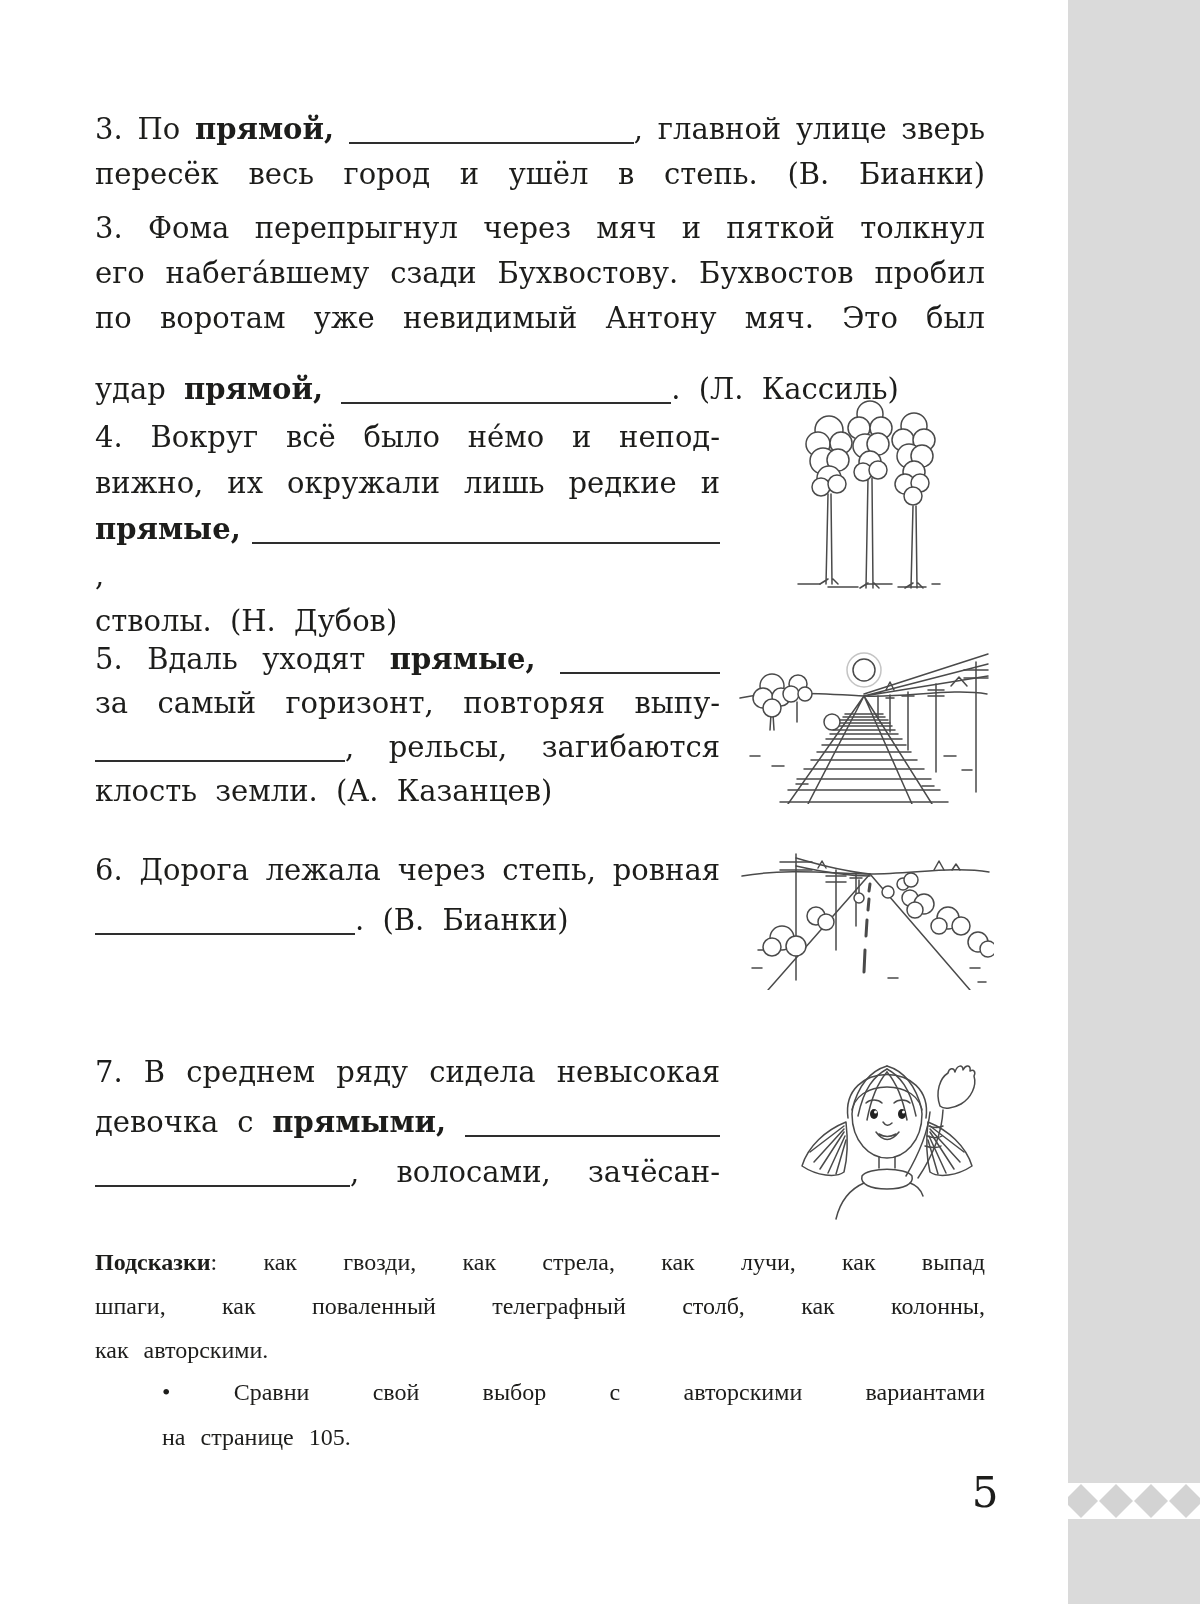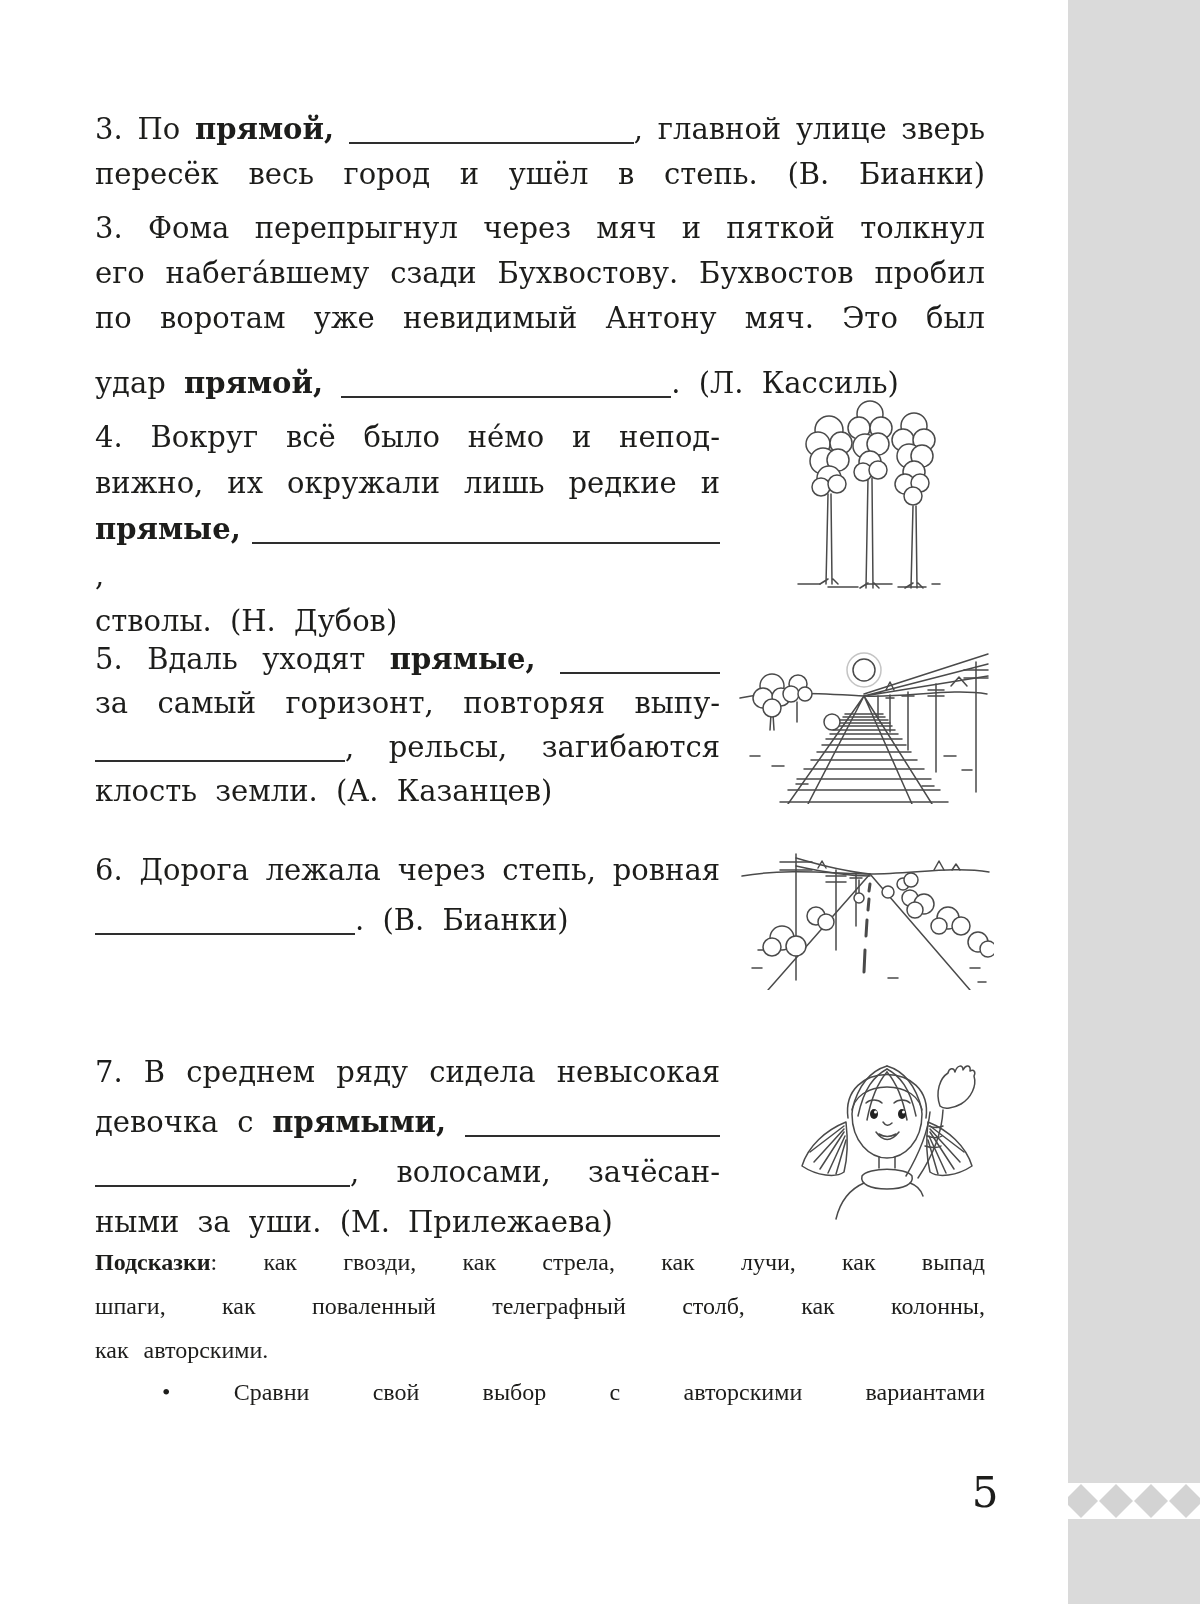--- a/index.html
+++ b/index.html
@@ -47,21 +47,21 @@
 </div>
 
 <div id="item2" class="abs exercise">
     <div class="tline"><span>3. По </span><span class="bold">прямой,</span><span> </span><span class="blank" style="width: 285px;"></span><span>, главной улице зверь</span></div>
     <div class="tline"><span>пересёк весь город и ушёл в степь. (В. Бианки)</span></div>
   </div>
 <div id="item3" class="abs exercise">
     <div class="tline"><span>3. Фома перепрыгнул через мяч и пяткой толкнул</span></div>
     <div class="tline"><span>его набега́вшему сзади Бухвостову. Бухвостов пробил</span></div>
     <div class="tline"><span>по воротам уже невидимый Антону мяч. Это был</span></div>
-    <div class="tline unjust" style="margin-top: 20px;"><span>удар </span><span class="bold">прямой,</span><span> </span><span class="blank" style="width: 330px;"></span><span>. (Л. Кассиль)</span></div>
+    <div class="tline unjust" style="margin-top: 26px;"><span>удар </span><span class="bold">прямой,</span><span> </span><span class="blank" style="width: 330px;"></span><span>. (Л. Кассиль)</span></div>
   </div>
 <div id="item4" class="abs exercise">
     <div class="tline"><span>4. Вокруг всё было не́мо и непод-</span></div>
     <div class="tline"><span>вижно, их окружали лишь редкие и</span></div>
     <div class="tline"><span class="bold">прямые,</span><span> </span><span class="blank" style="width: 468px;"></span><span>,</span></div>
     <div class="tline unjust"><span>стволы. (Н. Дубов)</span></div>
   </div>
 <div id="item5" class="abs exercise">
     <div class="tline"><span>5. Вдаль уходят </span><span class="bold">прямые,</span><span> </span><span class="blank" style="width: 160px;"></span></div>
     <div class="tline"><span>за самый горизонт, повторяя выпу-</span></div>
@@ -69,30 +69,30 @@
     <div class="tline unjust"><span>клость земли. (А. Казанцев)</span></div>
   </div>
 <div id="item6" class="abs exercise">
     <div class="tline"><span>6. Дорога лежала через степь, ровная</span></div>
     <div class="tline unjust"><span class="blank" style="width: 260px;"></span><span>. (В. Бианки)</span></div>
   </div>
 <div id="item7" class="abs exercise">
     <div class="tline"><span>7. В среднем ряду сидела невысокая</span></div>
     <div class="tline"><span>девочка с </span><span class="bold">прямыми,</span><span> </span><span class="blank" style="width: 255px;"></span></div>
     <div class="tline"><span class="blank" style="width: 255px;"></span><span>, волосами, зачёсан-</span></div>
-    <div class="tline unjust"><span>ными за уши. (М. Прилежаева)</span></div>
   </div>
 
 <div id="hints" class="abs sans">
     <div class="tline"><span class="bold">Подсказки</span><span>: как гвозди, как стрела, как лучи, как выпад</span></div>
     <div class="tline"><span>шпаги, как поваленный телеграфный столб, как колонны,</span></div>
     <div class="tline unjust"><span>как авторскими.</span></div>
   </div>
 <div id="task" class="abs sans">
     <div class="tline"><span>•</span><span> </span><span>Сравни свой выбор с авторскими вариантами</span></div>
+    <div class="tline unjust"><span>на странице 105.</span></div>
   </div>
 
 <div id="pagenum" class="abs">5</div>
 
 <div class="abs" style="left:792px;top:398px;">
   <svg width="150" height="192" viewBox="0 0 150 192">
     <g class="ill">
       <path d="M6 186 h22 M36 189 h30 M74 186 h26 M106 189 h28 M140 186 h8"></path>
       <path d="M34 186 L36 96 M40 186 L39 96 M28 186 l8 -5 M46 186 l-5 -5"></path>
       <path d="M74 190 L76 80 M81 190 L80 80 M68 190 l8 -5 M87 190 l-5 -5"></path>

